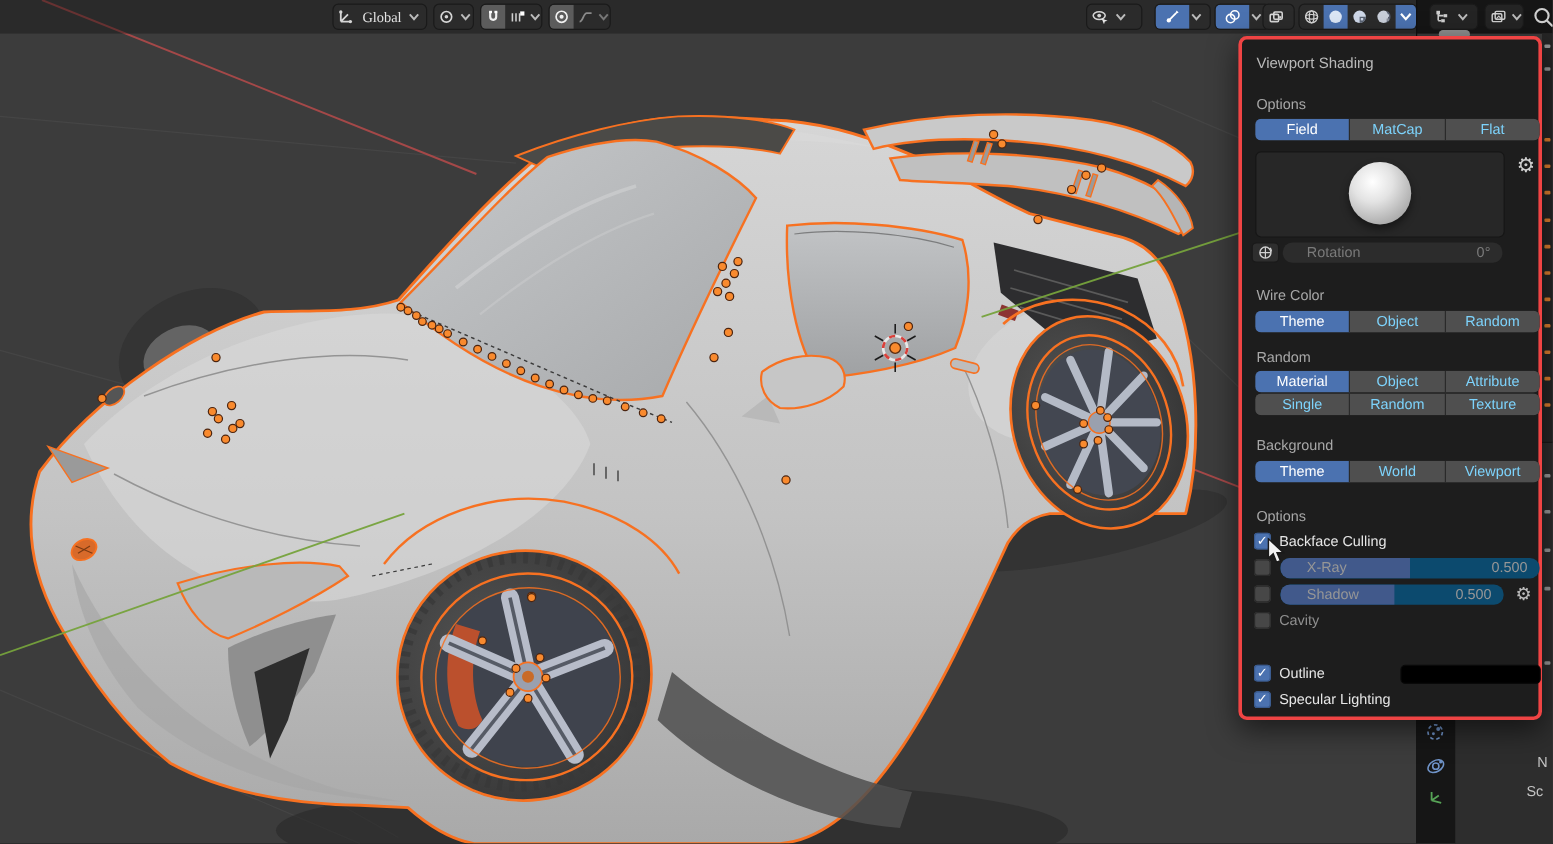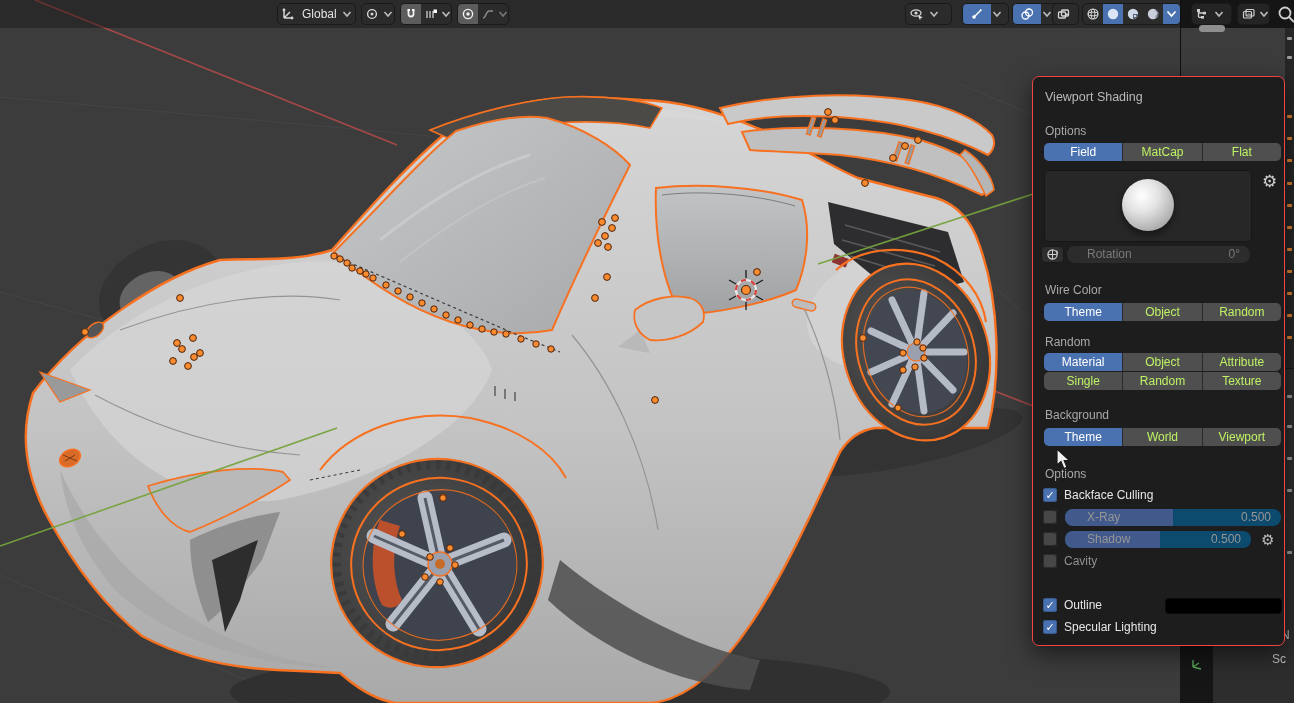--- a/index.html
+++ b/index.html
@@ -7,32 +7,32 @@
           font-family:"Liberation Sans",sans-serif;-webkit-font-smoothing:antialiased;}
   .abs{position:absolute;}
   
   .hdr{left:0;top:0;width:1180px;height:28px;background:rgba(20,20,20,.42);}
   .hdr-right{left:1180px;top:0;width:114px;height:28px;background:#151515;}
   .grp{position:absolute;top:3px;height:22px;display:flex;align-items:center;background:#2b2b2b;
        border:1px solid #1a1a1a;border-radius:5px;box-sizing:border-box;overflow:hidden;}
   .grp .cell{height:100%;display:flex;align-items:center;justify-content:center;padding:0 3px;}
   .grp .cell.on{background:#5c5c5c;}
   .grp .cell.blue{background:#4b72b0;}
-  .grp .lbl{color:#e3e3e3;font-size:12px;padding:0 4px;}
+  .grp .lbl{color:#e3e3e3;font-size:12px;padding:0 4px;font-family:Liberation Serif, serif;}
   .chev{width:12px;height:100%;display:flex;align-items:center;justify-content:center;}
   svg.ic{display:block;}
   
-  .popup{left:1032px;top:30px;width:253px;height:570px;background:#1d1d1d;border:1px solid #ef4444;
-         border-radius:7px;box-sizing:border-box;box-shadow:0 8px 24px rgba(0,0,0,.55);z-index:30;margin-top:46px;}
+  .popup{left:1032px;top:30px;width:253px;height:570px;background:#1d1d1d;border:3px solid #ef4444;
+         border-radius:7px;box-sizing:border-box;box-shadow:0 8px 24px rgba(0,0,0,.55);z-index:30;}
   .popup .t{position:absolute;left:12px;color:#b9b9b9;font-size:12.5px;}
   .popup .sect{position:absolute;left:12px;color:#a8a8a8;font-size:12px;}
   .seg{position:absolute;left:11px;width:237px;height:18px;display:flex;background:#2a2a2a;
        border-radius:5px;overflow:hidden;}
   .seg .sc{flex:1;display:flex;align-items:center;justify-content:center;background:#4f4f4f;
-           color:#bef264;font-size:12px;border-right:1px solid #2a2a2a;}
+           color:#7dd3fc;font-size:12px;border-right:1px solid #2a2a2a;}
   .seg .sc:last-child{border-right:none;}
   .seg .sc.sel{background:#4b72b0;color:#fff;}
   .preview{position:absolute;left:11px;top:93px;width:206px;height:70px;background:#272727;
            border:1px solid #161616;border-radius:5px;}
   .ball{position:absolute;left:77px;top:8px;width:52px;height:52px;border-radius:50%;
         background:radial-gradient(circle at 38% 32%, #ffffff 0%, #e3e3e3 35%, #b4b4b4 70%, #8f8f8f 100%);
         box-shadow:0 4px 7px rgba(0,0,0,.45);}
   .gear{position:absolute;color:#cfcfcf;font-size:17px;line-height:17px;}
   .minibtn{position:absolute;background:#2e2e2e;border:1px solid #1a1a1a;border-radius:4px;
            box-sizing:border-box;display:flex;align-items:center;justify-content:center;}

